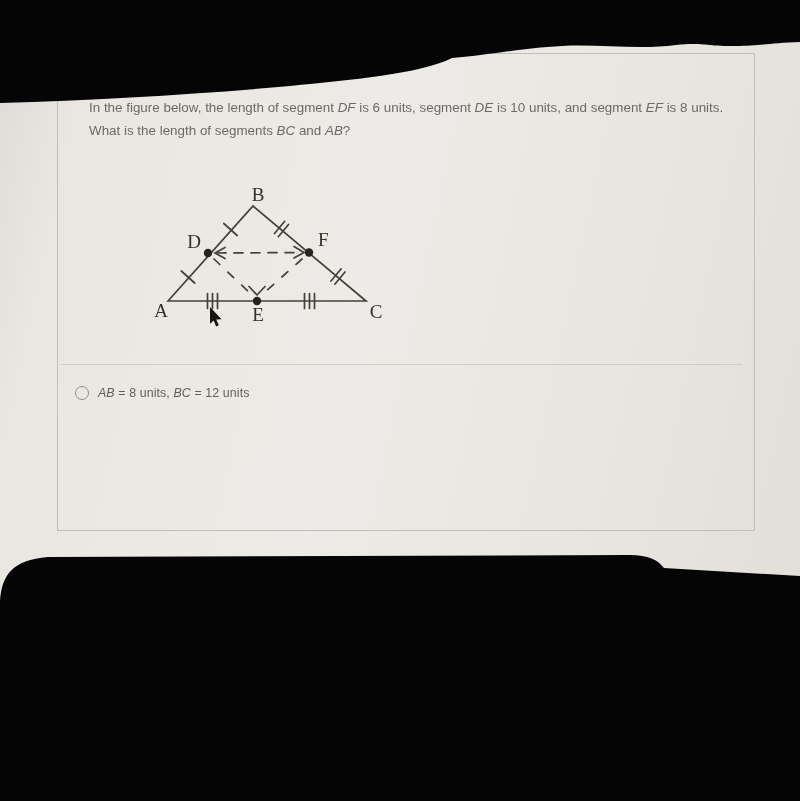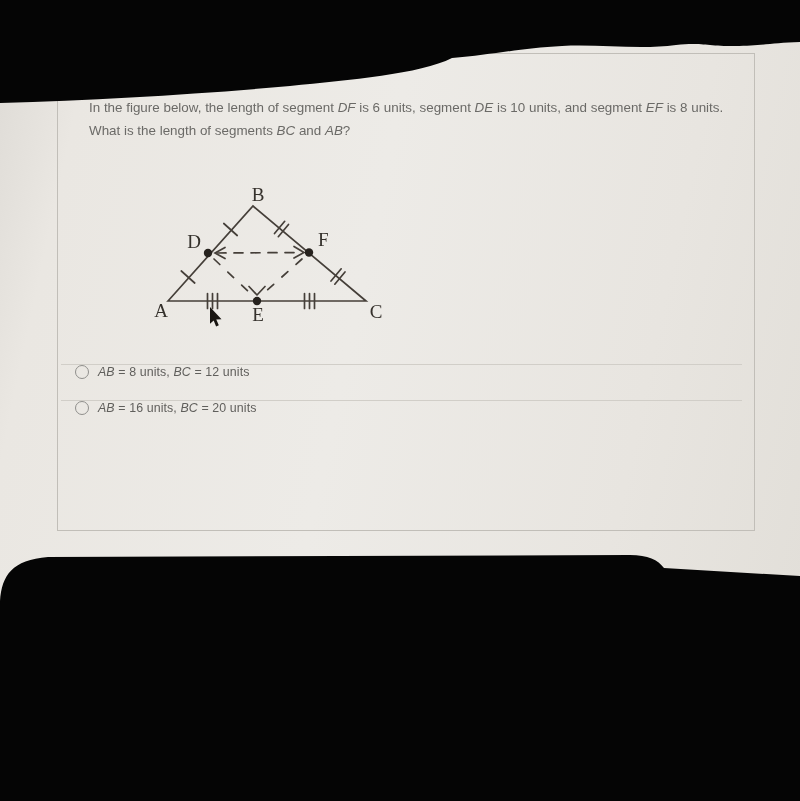--- a/index.html
+++ b/index.html
@@ -13,21 +13,21 @@
             font-size:13.4px;line-height:23px;color:#6b6a67;}
   .question i{font-style:italic;}
   .figure{position:absolute;left:73px;top:123px;width:300px;height:158px;}
   .figure .stroke{stroke:#453f39;fill:none;stroke-width:1.7;stroke-linecap:round;}
   .figure .dashlong{stroke-dasharray:9 8;}
   .figure .dashshort{stroke-dasharray:8 11;}
   .figure .dot{fill:#26221e;stroke:none;}
   .figure text{font-family:"Liberation Serif","DejaVu Serif",serif;font-size:19px;fill:#35312c;}
   .figure .cursor{fill:#181511;stroke:none;}
   .options{position:absolute;left:3px;top:310px;width:681px;}
-  .opt{height:36px;border-top:1px solid #d1cec8;display:flex;align-items:flex-start;
+  .opt{height:36px;border-top:1px solid #d1cec8;display:flex;align-items:flex-end;
        gap:9px;padding-left:14px;box-sizing:border-box;cursor:pointer;}
   .radio{width:12px;height:12px;border:1.4px solid #908f8c;border-radius:50%;
          background:transparent;flex:none;}
   .opt-label{font-size:12.4px;color:#605f5c;letter-spacing:0.1px;}
   .opt-label i{font-style:italic;}
   .blobs{position:absolute;left:0;top:0;width:800px;height:801px;pointer-events:none;}
   .blobs path{fill:#050505;}
 </style>
 </head>
 <body>
@@ -74,24 +74,20 @@
     </svg>
 
     <div class="options">
 
       <div class="opt">
         <span class="radio"></span>
         <span class="opt-label"><i>AB</i><span> = 8 units, </span><i>BC</i><span> = 12 units</span></span>
       </div>
 
 
-      <div class="opt">
-        <span class="radio"></span>
-        <span class="opt-label"><i>AB</i><span> = 16 units, </span><i>BC</i><span> = 20 units</span></span>
-      </div>
 
 
     </div>
   </div>
 
   <svg class="blobs" viewBox="0 0 800 801" aria-hidden="true">
     <path d="M0,0 H800 V42
              C770,43 760,46 735,46
              C705,46 700,42 676,45
              C640,50 600,44 562,46

